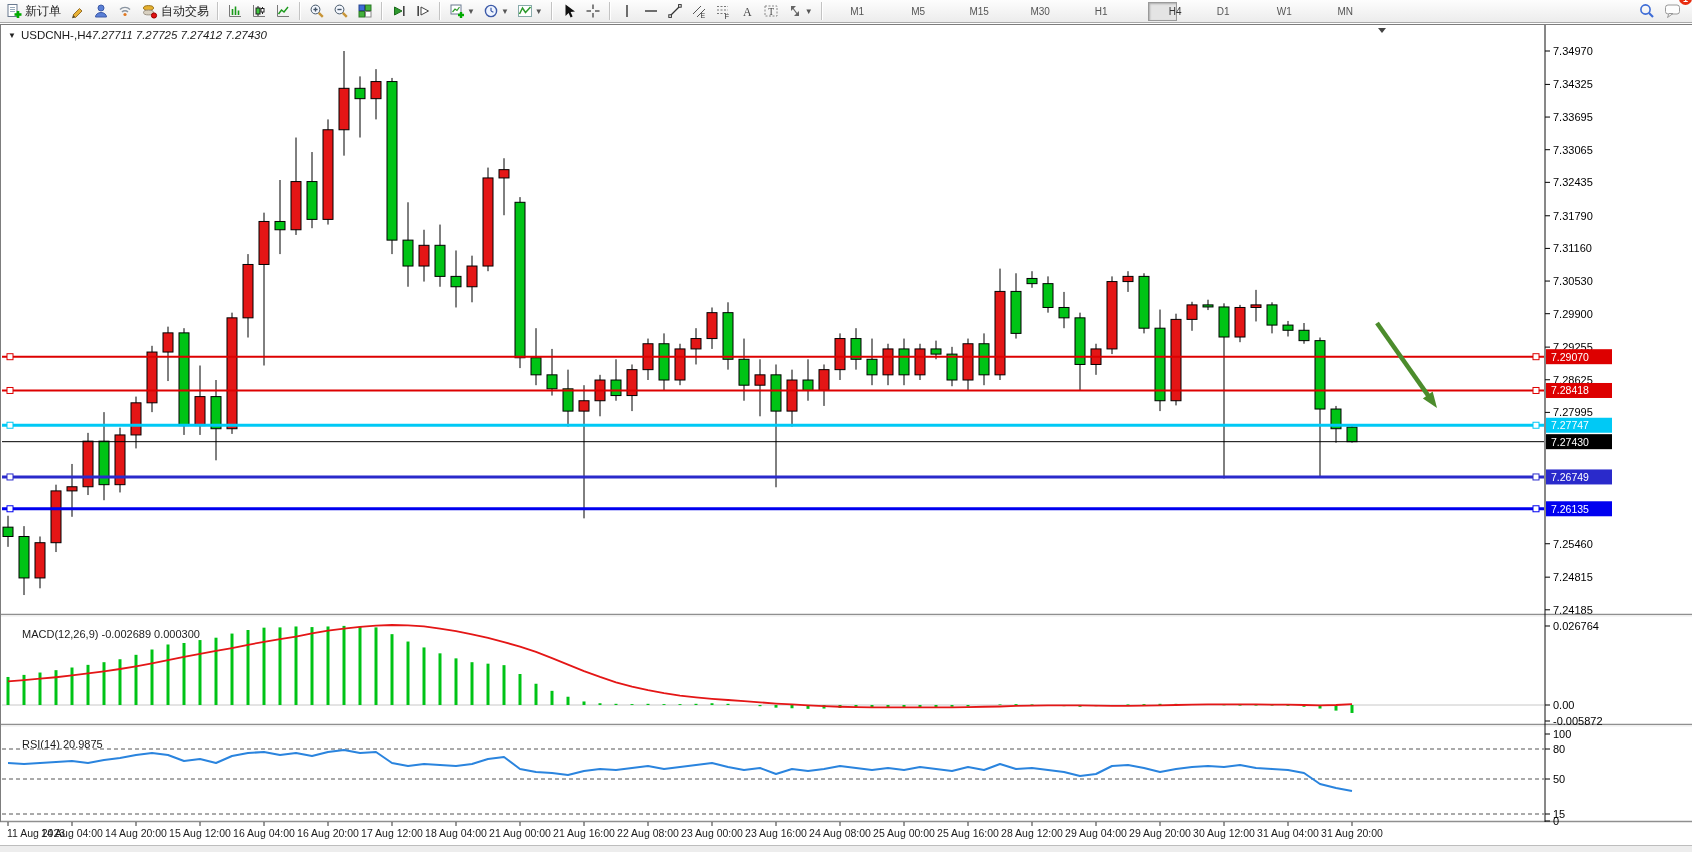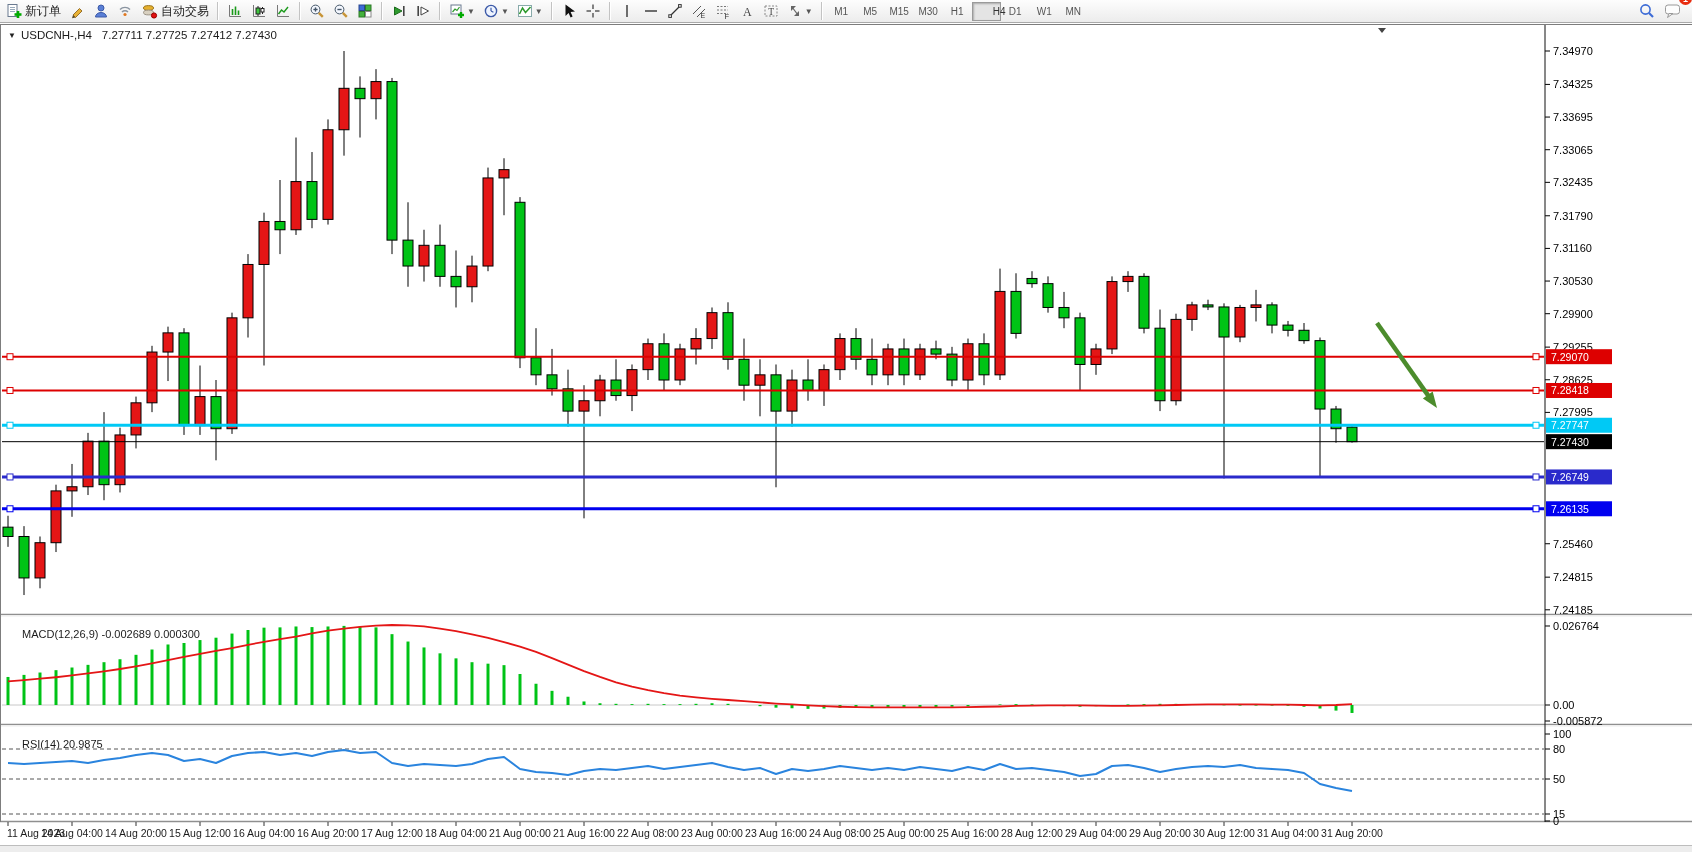--- a/index.html
+++ b/index.html
@@ -8,32 +8,32 @@
   .toolbar{position:absolute;top:0;left:0;width:1692px;height:23px;
     background:linear-gradient(#fdfdfd,#ececec);border-bottom:1px solid #a9a9a9;
     display:flex;align-items:center;padding-left:2px;box-sizing:border-box;z-index:5;}
   .tbtn{height:20px;min-width:22px;display:inline-flex;align-items:center;justify-content:center;
     background:transparent;border:1px solid transparent;padding:16px 2px;margin:0 1px;cursor:default;}
   .tbtn svg{display:block;}
   .tbtn .lbl{font-size:12px;color:#222;margin-left:3px;white-space:nowrap;}
   .caret{font-size:8px;color:#555;margin-left:2px;}
   .sep{width:1px;height:18px;background:#c3c3c3;border-right:1px solid #fff;margin:0 4px;}
   .tfbtn{height:19px;width:29px;font-size:10px;color:#555;background:transparent;
-    border:1px solid transparent;margin:0;padding:0;font-family:"Liberation Sans",sans-serif;}
+    border:1px solid transparent;margin:16px;padding:0;font-family:"Liberation Sans",sans-serif;}
   .tfbtn.active{background:#e4e4e4;border:1px solid #9a9a9a;box-shadow:inset 1px 1px 2px rgba(0,0,0,.25);color:#333;padding-left:20px;}
   .tb-right{margin-left:auto;display:flex;align-items:center;margin-right:4px;}
   .chatwrap{position:relative;}
   .badge{position:absolute;top:-2px;right:-4px;width:13px;height:13px;border-radius:7px;background:#e82d10;
     color:#fff;font-size:9px;font-weight:bold;display:flex;align-items:center;justify-content:center;}
   
   .chartwin{position:absolute;top:24px;left:0;width:1692px;height:828px;background:#fff;border-top:1px solid #7d7d7d;}
   #chart-svg{position:absolute;top:0;left:0;}
   .ohlc-head{position:absolute;top:4px;left:8px;font-size:11.5px;color:#1b1b1b;display:flex;align-items:center;z-index:3;}
   .ohlc-head .tri{font-size:8px;margin-right:5px;color:#222;}
-  .ohlc-head .q{margin-left:10px;}
+  .ohlc-head .q{font-style:italic;}
   .ind-label{position:absolute;left:6px;font-size:11px;color:#1b1b1b;z-index:3;margin-left:16px;}
   .statusbar{position:absolute;left:0;top:820px;width:1692px;height:8px;background:#ededed;border-top:1px solid #bdbdbd;}
 </style>
 </head>
 <body>
 
 <div class="toolbar">
 
   <button class="tbtn">
     <span>

